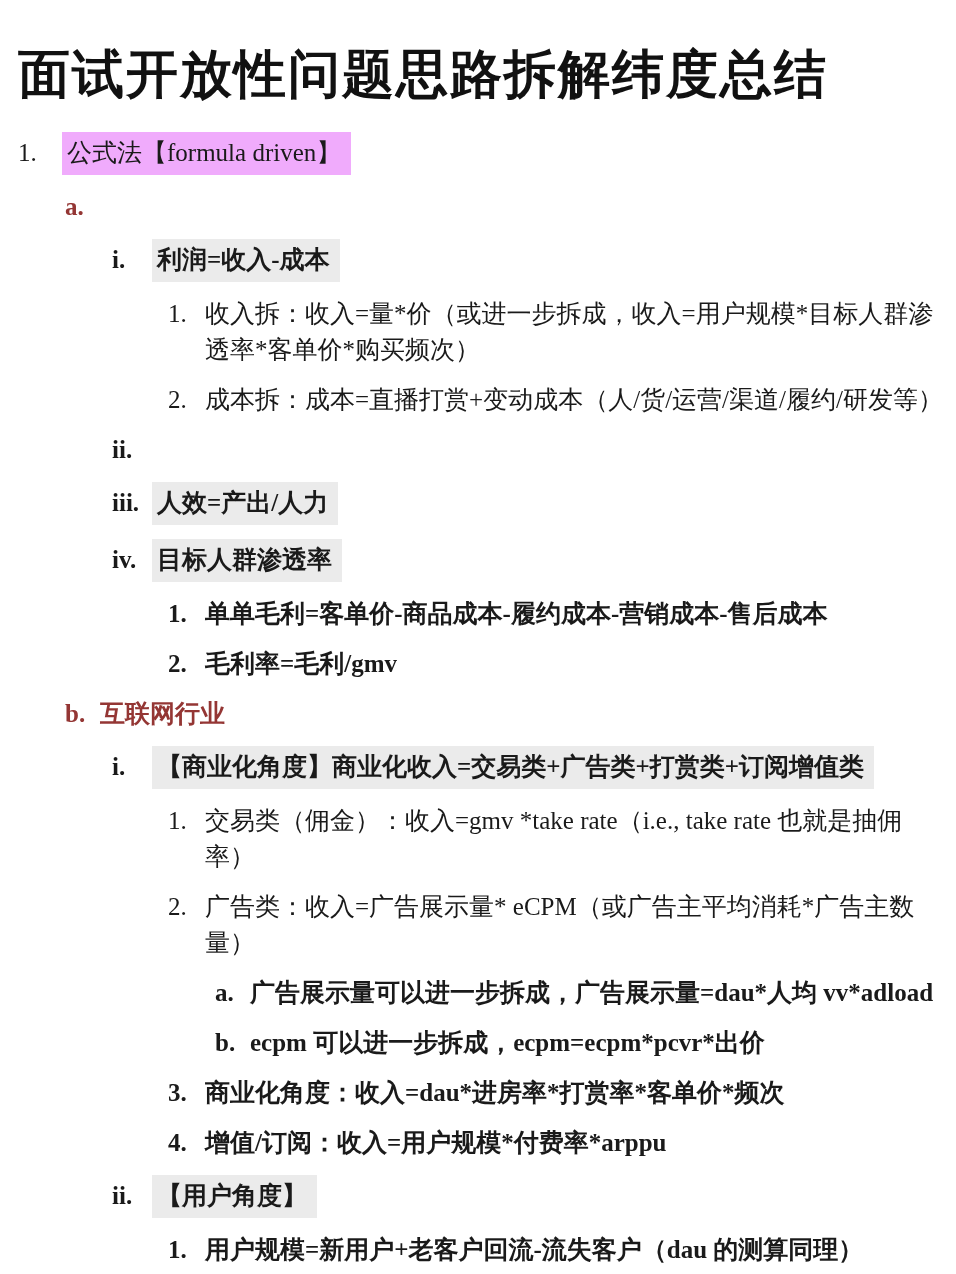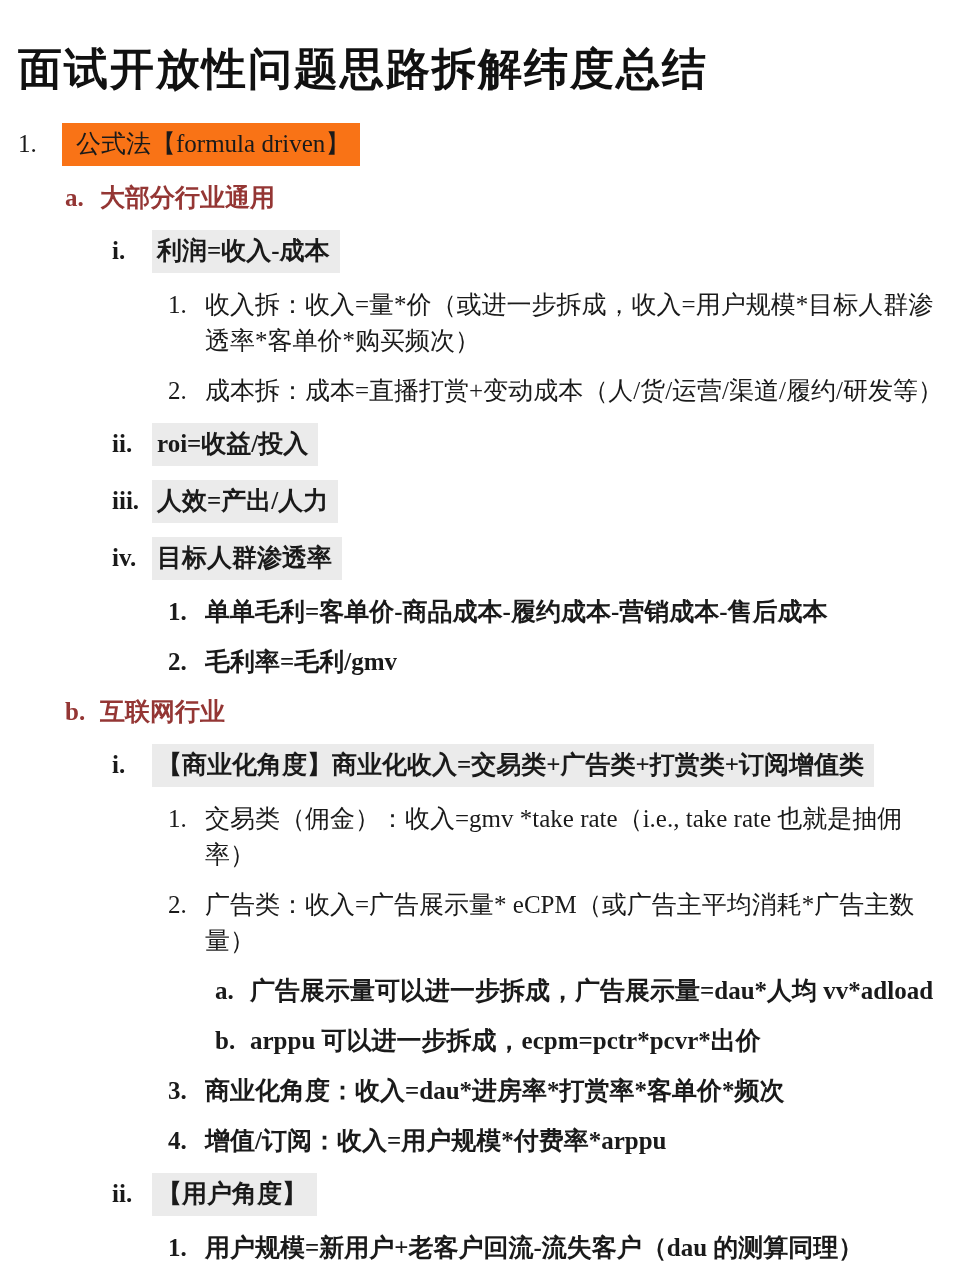--- a/index.html
+++ b/index.html
@@ -10,21 +10,21 @@
     height: 1274px;
     background: #ffffff;
     overflow: hidden;
     padding-top: 44px;
     font-family: "Liberation Serif", "DejaVu Serif", serif;
     color: #1a1a1a;
   }
   .title {
     margin: 0 0 26px 0;
     padding-left: 18px;
-    font-size: 44px;
+    font-size: 52px;
     line-height: 1.2;
     font-weight: 700;
     letter-spacing: 2px;
     color: #111111;
     white-space: nowrap;
   }
   .row {
     display: flex;
     align-items: baseline;
     font-size: 25px;
@@ -36,58 +36,56 @@
   .text   { flex: 0 1 auto; min-width: 0; }
   .row.bold .marker, .row.bold .text { font-weight: 700; }
   .row.red .marker, .row.red .text { color: #943634; }
 
   .lv0 { padding-left: 18px;  } .lv0 .marker { width: 44px; }
   .lv1 { padding-left: 65px;  } .lv1 .marker { width: 35px; }
   .lv2 { padding-left: 112px; } .lv2 .marker { width: 40px; }
   .lv3 { padding-left: 168px; } .lv3 .marker { width: 37px; }
   .lv4 { padding-left: 215px; } .lv4 .marker { width: 35px; }
 
-  .hl-pink { background: #f97316; padding: 3px 10px 4px 14px; font-family: Liberation Serif, serif; }
+  .hl-pink { background: #f0abfc; padding: 3px 10px 4px 5px; font-family: Liberation Serif, serif; }
   .hl-gray { background: #ebebeb; padding: 3px 10px 4px 5px; text-align: right; }
 </style>
 </head>
 <body>
 
 <div class="page">
 
   <h1 class="title">面试开放性问题思路拆解纬度总结</h1>
 
   <div class="row lv0">
     <span class="marker">1.</span>
     <span class="text hl-pink">公式法【formula driven】</span>
   </div>
 
   <div class="row lv1 bold red">
     <span class="marker">a.</span>
-    <span class="text">大部分行业通用</span>
   </div>
 
   <div class="row lv2 bold">
     <span class="marker">i.</span>
     <span class="text hl-gray">利润=收入-成本</span>
   </div>
 
   <div class="row lv3">
     <span class="marker">1.</span>
     <span class="text">收入拆：收入=量*价（或进一步拆成，收入=用户规模*目标人群渗透率*客单价*购买频次）</span>
   </div>
 
   <div class="row lv3">
     <span class="marker">2.</span>
     <span class="text">成本拆：成本=直播打赏+变动成本（人/货/运营/渠道/履约/研发等）</span>
   </div>
 
   <div class="row lv2 bold">
     <span class="marker">ii.</span>
-    <span class="text hl-gray">roi=收益/投入</span>
   </div>
 
   <div class="row lv2 bold">
     <span class="marker">iii.</span>
     <span class="text hl-gray">人效=产出/人力</span>
   </div>
 
   <div class="row lv2 bold">
     <span class="marker">iv.</span>
     <span class="text hl-gray">目标人群渗透率</span>
@@ -123,21 +121,21 @@
     <span class="text">广告类：收入=广告展示量* eCPM（或广告主平均消耗*广告主数量）</span>
   </div>
 
   <div class="row lv4 bold">
     <span class="marker">a.</span>
     <span class="text">广告展示量可以进一步拆成，广告展示量=dau*人均 vv*adload</span>
   </div>
 
   <div class="row lv4 bold">
     <span class="marker">b.</span>
-    <span class="text">arppu 可以进一步拆成，ecpm=pctr*pcvr*出价</span>
+    <span class="text">ecpm 可以进一步拆成，ecpm=ecpm*pcvr*出价</span>
   </div>
 
   <div class="row lv3 bold">
     <span class="marker">3.</span>
     <span class="text">商业化角度：收入=dau*进房率*打赏率*客单价*频次</span>
   </div>
 
   <div class="row lv3 bold">
     <span class="marker">4.</span>
     <span class="text">增值/订阅：收入=用户规模*付费率*arppu</span>

